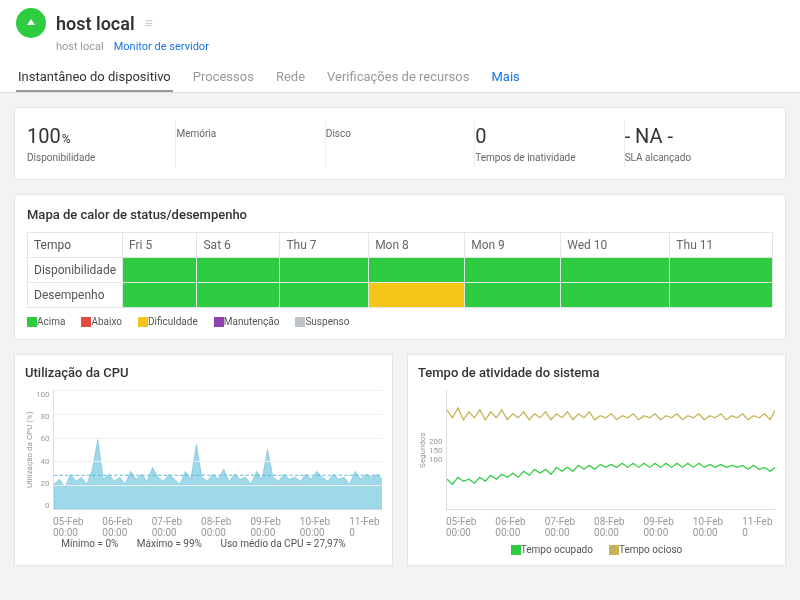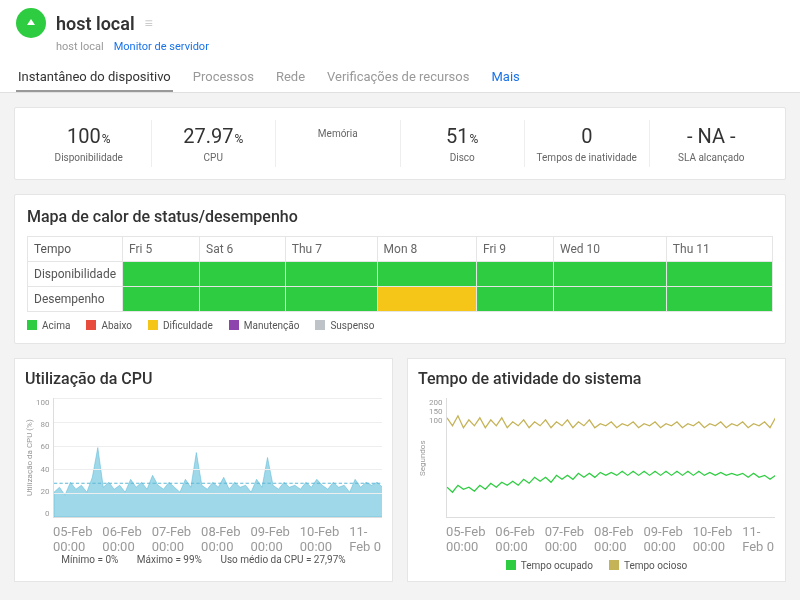--- a/index.html
+++ b/index.html
@@ -11,43 +11,43 @@
 .hamburger { color: #ccc; font-size: 14px; }
 .breadcrumb { display: flex; gap: 10px; margin-left: 40px; font-size: 11px; color: #999; margin-top: 2px; }
 .breadcrumb .link { color: #1a73e8; }
 .tabs { display: flex; gap: 18px; margin-top: 10px; font-size: 13px; }
 .tab { padding: 6px 2px; color: #999; cursor: pointer; border-bottom: 2px solid transparent; }
 .tab.active { color: #333; border-bottom-color: #999; }
 .tab.more { color: #1a73e8; }
 .content { padding: 14px; }
 .card { background: #fff; border: 1px solid #e5e5e5; border-radius: 2px; margin-bottom: 14px; padding: 12px; }
 .metrics { display: flex; }
-.metric { flex: 1; text-align: center; border-right: 1px solid #eee; padding: 4px 0; }
+.metric { flex: 1; border-right: 1px solid #eee; padding: 4px 0; }
 .metric:last-child { border-right: none; }
 .metric-val { font-size: 20px; font-weight: 400; color: #333; }
 .metric-val .pct { font-size: 12px; margin-left: 1px; }
 .metric-label { font-size: 10px; color: #666; margin-top: 4px; }
-.section-title { font-size: 16px; font-weight: 500; margin-bottom: 10px; color: #333; }
+.section-title { font-size: 13px; font-weight: 500; margin-bottom: 10px; color: #333; }
 .heatmap-table { width: 100%; border-collapse: collapse; font-size: 12px; }
 .heatmap-table th, .heatmap-table td { border: 1px solid #e5e5e5; padding: 5px 6px; text-align: left; color: #666; font-weight: normal; }
 .heatmap-table .row-label { width: 90px; color: #555; }
 .heatmap-cell { height: 18px; padding: 0 !important; }
 .cell-green { background: #2ecc40; }
 .cell-yellow { background: #f5c518; }
 .legend { display: flex; gap: 16px; margin-top: 8px; font-size: 10px; color: #555; align-items: center; }
-.legend-item { display: flex; align-items: flex-start; gap: 5px; }
+.legend-item { display: flex; align-items: flex-end; }
 .legend-sw { width: 10px; height: 10px; }
 .charts-row { display: flex; gap: 14px; }
 .chart-card { flex: 1; background: #fff; border: 1px solid #e5e5e5; border-radius: 0; padding: 10px; }
 .chart-area { position: relative; height: 120px; margin: 6px 0; display: flex; }
 .y-axis-label { font-size: 8px; color: #999; writing-mode: vertical-rl; transform: rotate(180deg); text-align: center; margin-right: 2px; }
 .y-ticks { display: flex; flex-direction: column; justify-content: space-between; font-size: 8px; color: #999; text-align: right; padding-right: 3px; }
 .plot { flex: 1; position: relative; border-left: 1px solid #ddd; border-bottom: 1px solid #ddd; }
 .grid-line { position: absolute; left: 0; right: 0; border-top: 1px solid #eee; }
-.x-ticks { display: flex; justify-content: space-between; font-size: 13px; color: #999; margin-top: 2px; margin-left: 28px; }
+.x-ticks { display: flex; justify-content: space-between; font-size: 10px; color: #999; margin-top: 2px; margin-left: 28px; }
 .cpu-stats { font-size: 10px; color: #555; text-align: center; }
 .cpu-stats span { margin: 0 8px; }
 svg { display: block; }
 </style>
 </head>
 <body>
 
 <div class="header">
   <div class="title-row">
     <div class="up-badge">
@@ -73,28 +73,23 @@
 
 <div class="content">
 
   <div class="card">
     <div class="metrics">
       <div class="metric">
         <div class="metric-val"><span>100</span><span class="pct">%</span></div>
         <div class="metric-label">Disponibilidade</div>
       </div>
       <div class="metric">
-        <div class="metric-val"><span>27.97</span><span class="pct">%</span></div>
-        <div class="metric-label">CPU</div>
-      </div>
-      <div class="metric">
         <div class="metric-label">Memória</div>
       </div>
       <div class="metric">
-        <div class="metric-val"><span>51</span><span class="pct">%</span></div>
         <div class="metric-label">Disco</div>
       </div>
       <div class="metric">
         <div class="metric-val"><span>0</span></div>
         <div class="metric-label">Tempos de inatividade</div>
       </div>
       <div class="metric">
         <div class="metric-val"><span>- NA -</span></div>
         <div class="metric-label">SLA alcançado</div>
       </div>
@@ -104,21 +99,21 @@
   <div class="card">
     <div class="section-title">Mapa de calor de status/desempenho</div>
     <table class="heatmap-table">
       <tbody>
           <tr>
         <th class="row-label">Tempo</th>
         <th>Fri 5</th>
         <th>Sat 6</th>
         <th>Thu 7</th>
         <th>Mon 8</th>
-        <th>Fri 9</th>
+        <th>Mon 9</th>
         <th>Wed 10</th>
         <th>Thu 11</th>
       </tr>
       <tr>
         <td class="row-label">Disponibilidade</td>
         <td class="heatmap-cell cell-green"></td>
         <td class="heatmap-cell cell-green"></td>
         <td class="heatmap-cell cell-green"></td>
         <td class="heatmap-cell cell-green"></td>
         <td class="heatmap-cell cell-green"></td>
@@ -200,21 +195,21 @@
         <span>Mínimo = 0%</span>
         <span>Máximo = 99%</span>
         <span>Uso médio da CPU = 27,97%</span>
       </div>
     </div>
 
     <div class="chart-card">
       <div class="section-title">Tempo de atividade do sistema</div>
       <div class="chart-area">
         <div class="y-axis-label">Segundos</div>
-        <div class="y-ticks" style="justify-content: flex-start;">
+        <div class="y-ticks" style="justify-content: center;">
           <span>200</span>
           <span>150</span>
           <span>100</span>
         </div>
         <div class="plot">
           <svg width="100%" height="100%" viewBox="0 0 300 120" preserveAspectRatio="none">
             <polyline points="0,20 5,28 10,18 15,30 20,22 25,28 30,20 35,30 40,22 45,28 50,20 55,30 60,24 65,28 70,22 75,30 80,24 85,28 90,22 95,30 100,24 105,28 110,22 115,30 120,24 125,28 130,22 135,30 140,26 145,28 150,24 155,30 160,26 165,28 170,24 175,30 180,26 185,28 190,24 195,30 200,26 205,28 210,24 215,30 220,26 225,28 230,24 235,30 240,26 245,28 250,24 255,30 260,26 265,28 270,24 275,30 280,26 285,28 290,24 295,30 300,20" fill="none" stroke="#c5b358" stroke-width="1.2"></polyline>
             <polyline points="0,90 5,95 10,88 15,92 20,90 25,94 30,88 35,92 40,86 45,90 50,85 55,88 60,84 65,88 70,82 75,86 80,80 85,84 90,80 95,85 100,78 105,82 110,78 115,82 120,76 125,80 130,76 135,80 140,75 145,78 150,75 155,78 160,74 165,78 170,74 175,78 180,74 185,78 190,74 195,78 200,74 205,78 210,74 215,78 220,74 225,78 230,74 235,78 240,75 245,78 250,75 255,78 260,76 265,78 270,76 275,80 280,76 285,80 290,78 295,82 300,78" fill="none" stroke="#2ecc40" stroke-width="1.2"></polyline>
           </svg>
         </div>

